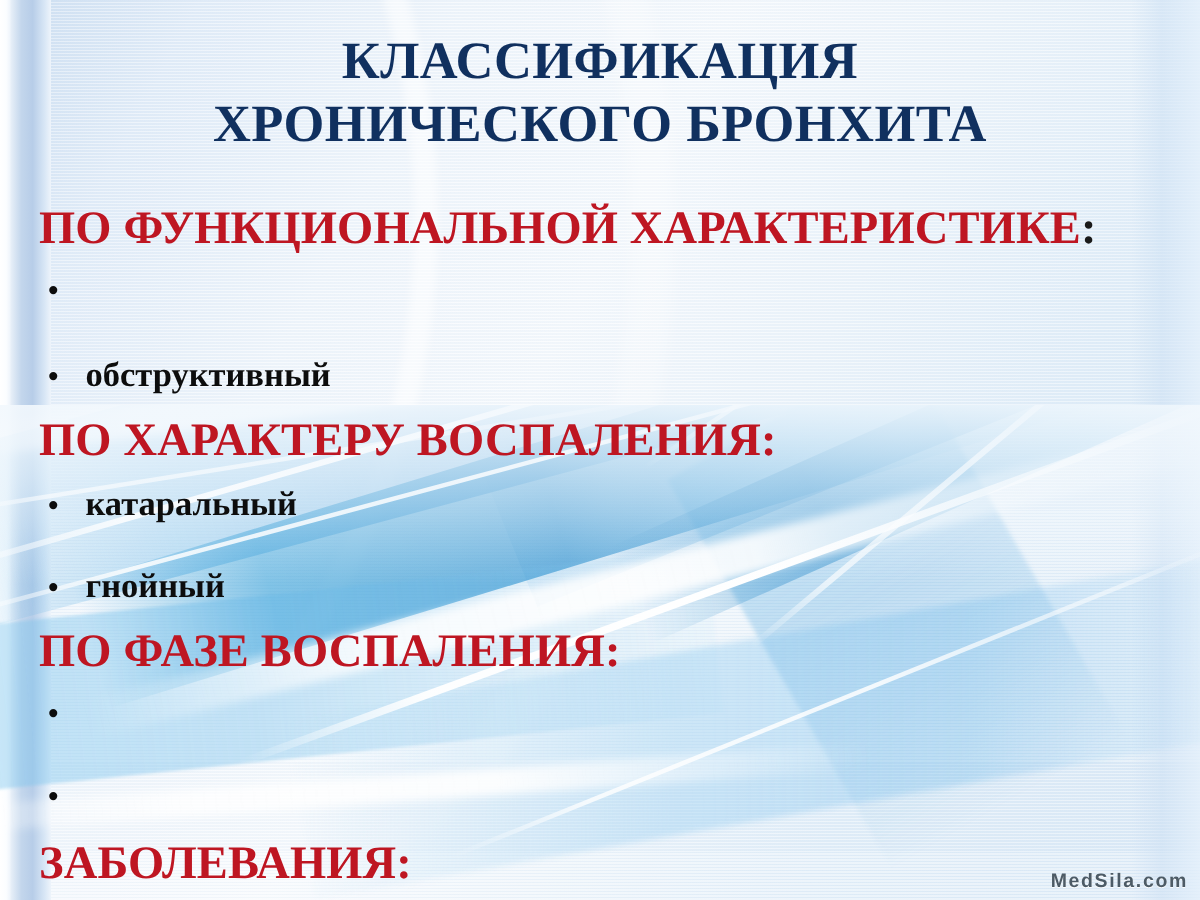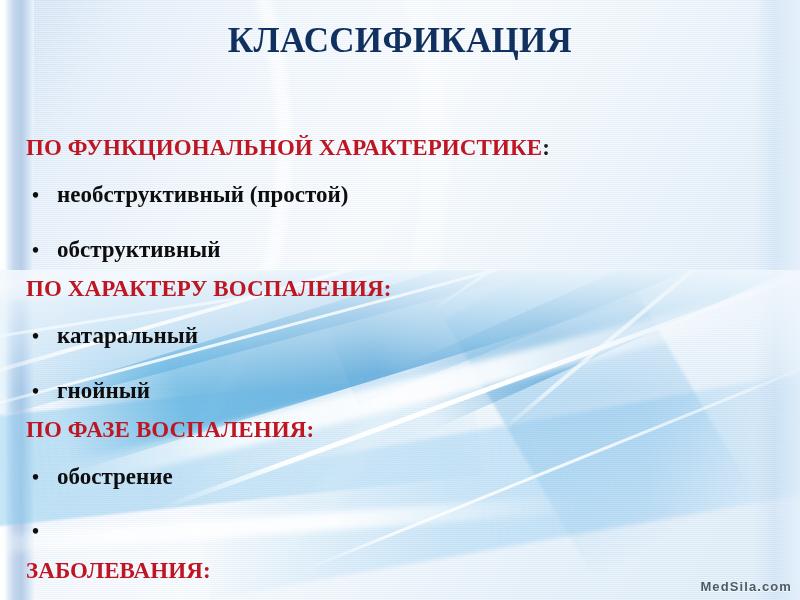--- a/index.html
+++ b/index.html
@@ -267,21 +267,21 @@
     position: absolute;
     left: 26px;
     right: 14px;
     top: 136px;
   }
 
   .section-head {
     color: #BE1622;
     font-family: "Liberation Serif", "DejaVu Serif", serif;
     font-weight: bold;
-    font-size: 23px;
+    font-size: 31px;
     line-height: 1.0;
     height: 31px;
     white-space: nowrap;
     letter-spacing: 0.1px;
   }
   .section-head .tail-dark { color: #1a1a1a; }
 
   .bullet-row {
     display: flex;
     align-items: baseline;
@@ -351,48 +351,47 @@
     <div class="rib rib-line rl6"></div>
     <div class="rib rib-line rl7"></div>
 
     <div class="ribbons-fade"></div>
   </div>
 
   <div class="content">
 
     <div class="title">
       <span class="title-line">КЛАССИФИКАЦИЯ</span>
+      <span class="title-line">ХРОНИЧЕСКОГО БРОНХИТА</span>
     </div>
 
     <div class="body-block">
 
       <div class="section-head"><span>ПО ФУНКЦИОНАЛЬНОЙ ХАРАКТЕРИСТИКЕ</span><span class="tail-dark">:</span></div>
       <div class="bullet-row">
         <span class="bullet-dot">•</span>
-        <span class="bullet-text">необструктивный (простой)</span>
       </div>
       <div class="bullet-row">
         <span class="bullet-dot">•</span>
         <span class="bullet-text">обструктивный</span>
       </div>
 
       <div class="section-head"><span>ПО ХАРАКТЕРУ ВОСПАЛЕНИЯ:</span></div>
       <div class="bullet-row">
         <span class="bullet-dot">•</span>
         <span class="bullet-text">катаральный</span>
       </div>
       <div class="bullet-row">
         <span class="bullet-dot">•</span>
         <span class="bullet-text">гнойный</span>
       </div>
 
       <div class="section-head"><span>ПО ФАЗЕ ВОСПАЛЕНИЯ:</span></div>
       <div class="bullet-row">
         <span class="bullet-dot">•</span>
-        <span class="bullet-text">обострение</span>
       </div>
       <div class="bullet-row">
         <span class="bullet-dot">•</span>
       </div>
 
       <div class="section-head"><span>ЗАБОЛЕВАНИЯ:</span></div>
       <div class="bullet-row">
         <span class="bullet-dot">•</span>
         <span class="bullet-text">дыхательная недостаточность (I, II, III степени)</span>
       </div>

